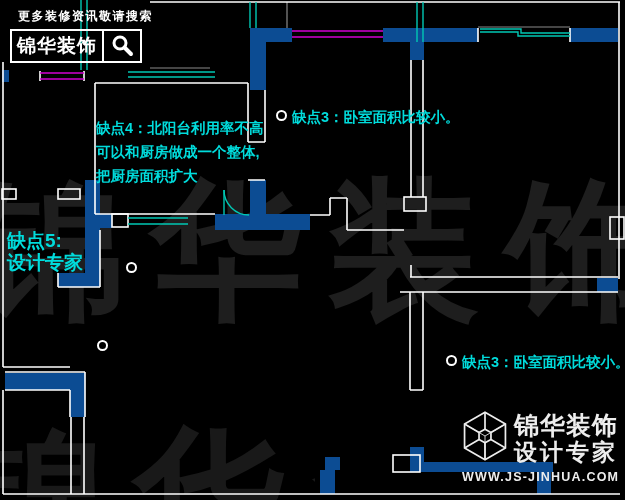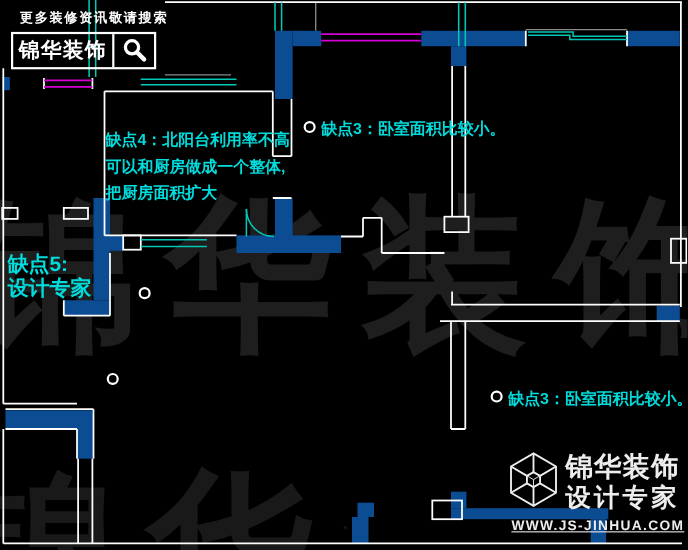--- a/index.html
+++ b/index.html
@@ -28,21 +28,21 @@
   .annotation{position:absolute;z-index:3;color:#00dcdc;font-weight:bold;font-size:14.5px;white-space:nowrap;}
   .annotation .line{line-height:24px;}
   .marker{display:inline-block;width:7px;height:7px;border:2px solid #fff;border-radius:50%;
     margin-right:5px;vertical-align:1px;}
   
   .footer-logo{position:absolute;left:462px;top:410px;width:163px;z-index:2;color:#ededed;}
   .footer-row{display:flex;align-items:center;}
   .footer-text{margin-left:6px;}
   .footer-brand{font-size:25px;font-weight:bold;letter-spacing:1px;line-height:27px;white-space:nowrap;}
   .footer-sub{font-size:23px;font-weight:bold;letter-spacing:3px;line-height:26px;white-space:nowrap;}
-  .footer-url{font-size:12.5px;font-weight:bold;letter-spacing:1.2px;margin-top:4px;text-align:center;white-space:nowrap;text-decoration:underline;}
+  .footer-url{font-size:12.5px;font-weight:bold;letter-spacing:1.2px;margin-top:4px;white-space:nowrap;}
 </style>
 </head>
 <body>
 
 <div class="watermark main">锦华装饰</div>
 <div class="watermark partial">锦华装饰</div>
 
 <svg class="plan" width="625" height="500" viewBox="0 0 625 500">
 
   <g fill="#0c4c93">

